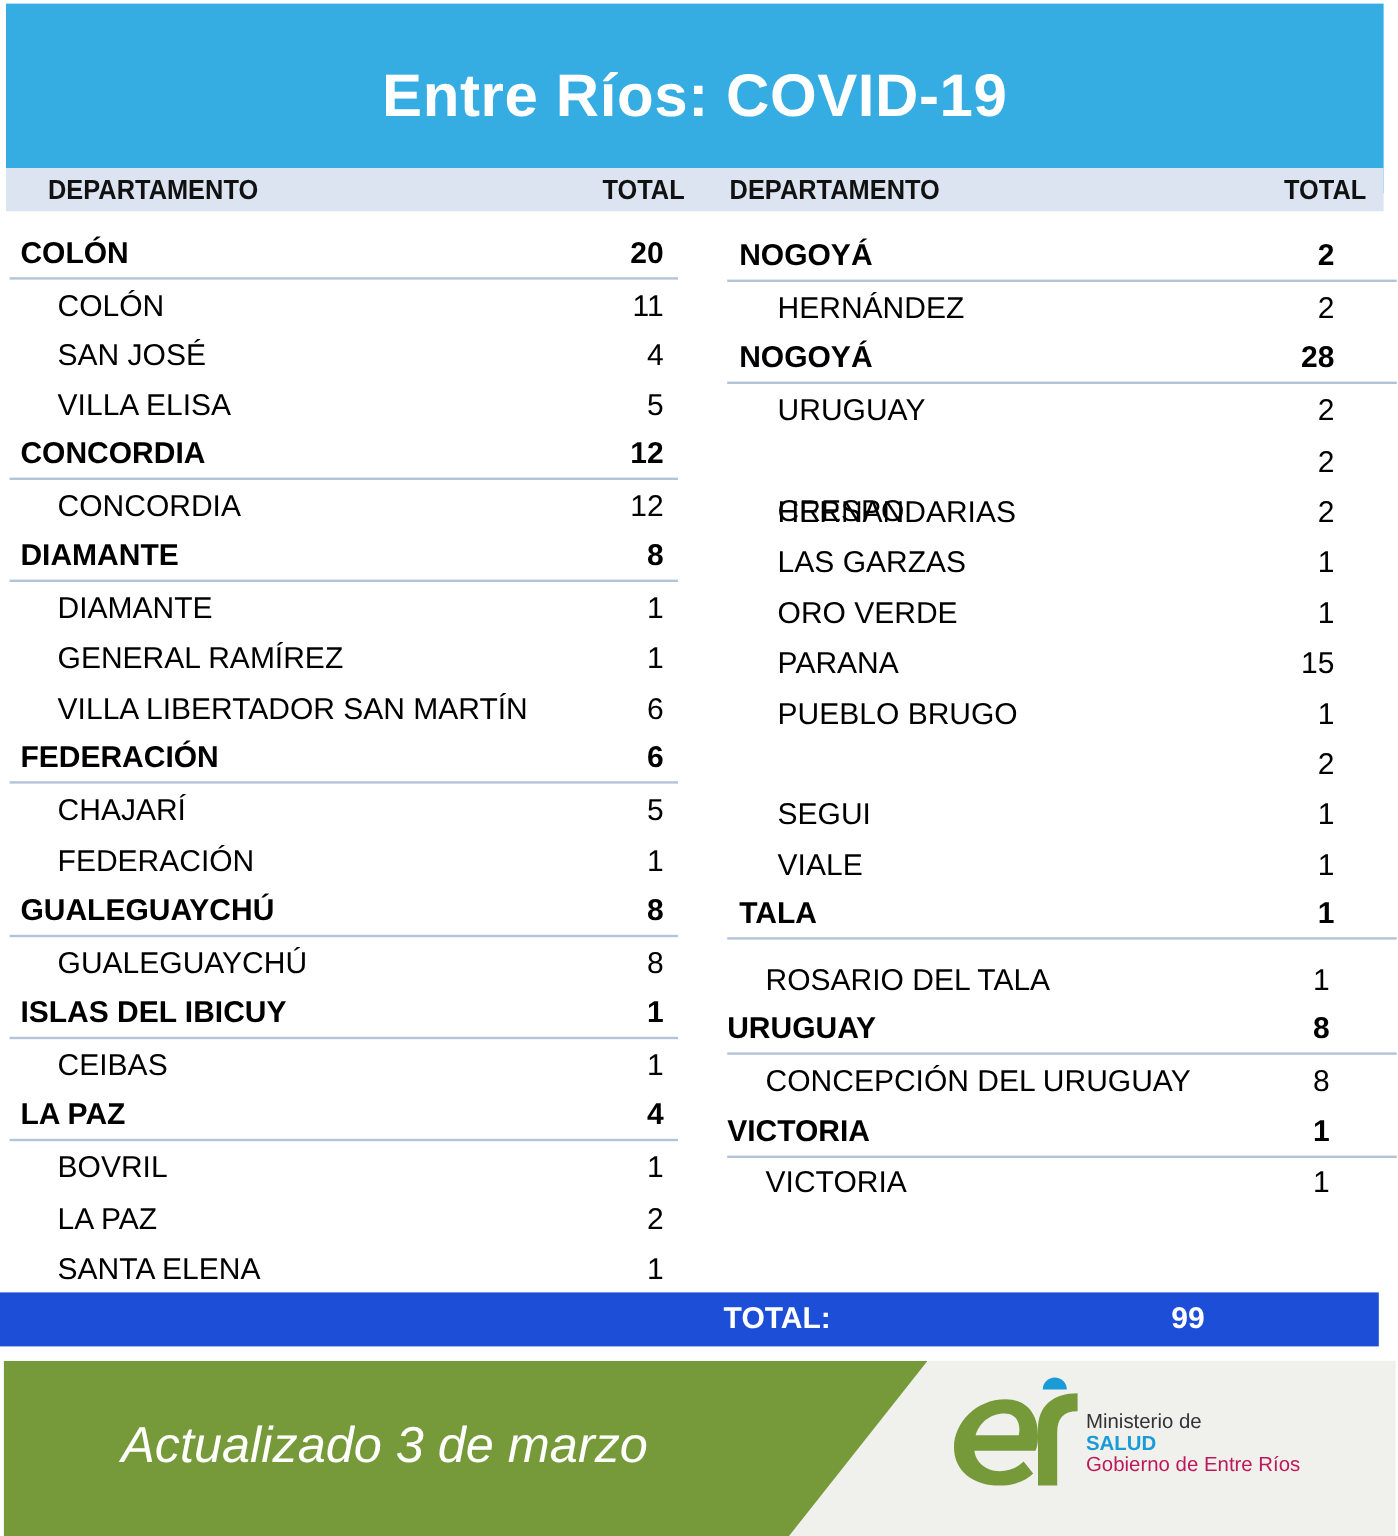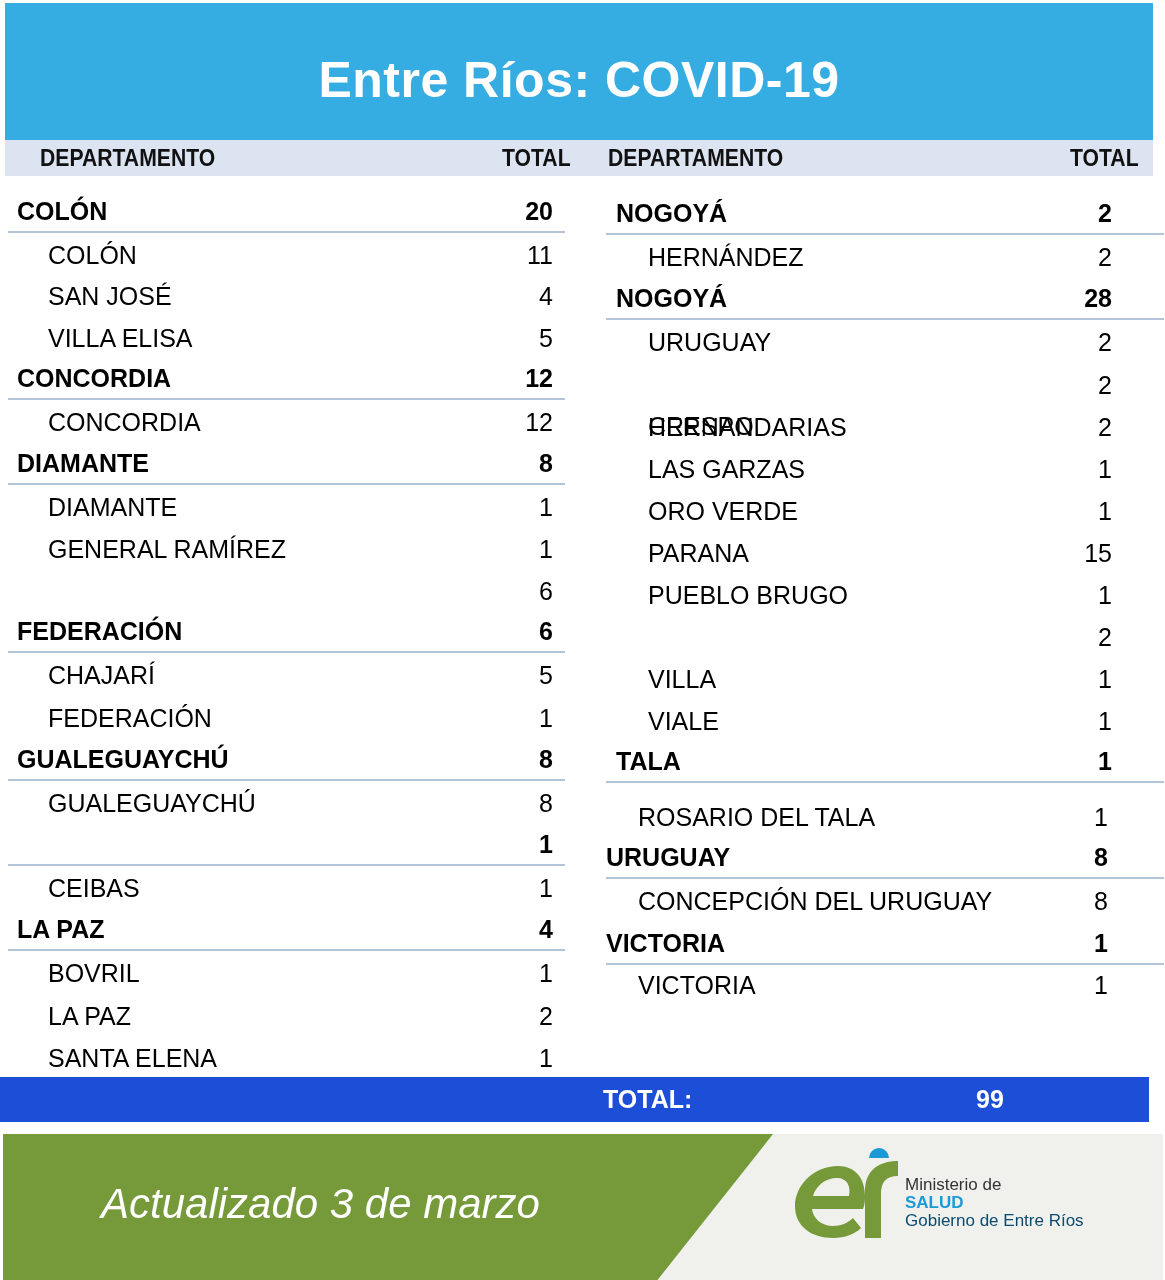--- a/index.html
+++ b/index.html
@@ -15,21 +15,21 @@
   .row.dept .name, .row.dept .val { font-weight: bold; }
   .row.dept::after { content: ""; position: absolute; left: 0; right: 0; bottom: 0; height: 2px; background: #b3c4d8; }
   .total-bar { position: absolute; left: 0; top: 1077px; width: 1149px; height: 45px; background: #1d4ed8; }
   .total-bar span { position: absolute; top: 8px; color: #fff; font-size: 25px; font-weight: bold; }
   .footer { position: absolute; left: 3px; top: 1134px; width: 1160px; height: 146px; background: #f0f1ec; overflow: hidden; }
   .footer .green { position: absolute; left: 0; top: 0; width: 770px; height: 146px; background: #769a3a; clip-path: polygon(0 0, 100% 0, 85% 100%, 0 100%); }
   .footer .updated { position: absolute; left: 98px; top: 46px; color: #fff; font-size: 42px; font-style: italic; }
   .logo { position: absolute; left: 790px; top: 12px; width: 120px; height: 95px; }
   .ministry { position: absolute; left: 902px; top: 42px; font-size: 17px; line-height: 18px; color: #333; }
   .ministry .salud { color: #1a9ad6; font-weight: bold; }
-  .ministry .gob { color: #0c4a6e; }
+  .ministry .gob { color: #be185d; }
   .sub-bar { position: absolute; left: 790px; top: 108px; width: 325px; height: 27px; background: #769a3a; color: #fff; font-size: 12px; font-weight: bold; display: flex; align-items: center; justify-content: center; }
 </style>
 </head>
 <body>
 
 <div class="title-bar">
   <h1>Entre Ríos: COVID-19</h1>
 </div>
 
 <div class="header-row">
@@ -70,20 +70,21 @@
     </div>
     <div class="row city" style="top: 296px;">
       <span class="name" style="left: 40px; top: 4px;">DIAMANTE</span>
       <span class="val" style="left: 485px; top: 4px;">1</span>
     </div>
     <div class="row city" style="top: 338px;">
       <span class="name" style="left: 40px; top: 4px;">GENERAL RAMÍREZ</span>
       <span class="val" style="left: 485px; top: 4px;">1</span>
     </div>
     <div class="row city" style="top: 380px;">
+      <span class="name" style="left: 40px; top: 4px;">VILLA LIBERTADOR SAN MARTÍN</span>
       <span class="val" style="left: 485px; top: 4px;">6</span>
     </div>
     <div class="row dept" style="top: 420px;">
       <span class="name" style="left: 9px; top: 4px;">FEDERACIÓN</span>
       <span class="val" style="left: 485px; top: 4px;">6</span>
     </div>
     <div class="row city" style="top: 464px;">
       <span class="name" style="left: 40px; top: 4px;">CHAJARÍ</span>
       <span class="val" style="left: 485px; top: 4px;">5</span>
     </div>
@@ -93,20 +94,21 @@
     </div>
     <div class="row dept" style="top: 548px;">
       <span class="name" style="left: 9px; top: 4px;">GUALEGUAYCHÚ</span>
       <span class="val" style="left: 485px; top: 4px;">8</span>
     </div>
     <div class="row city" style="top: 592px;">
       <span class="name" style="left: 40px; top: 4px;">GUALEGUAYCHÚ</span>
       <span class="val" style="left: 485px; top: 4px;">8</span>
     </div>
     <div class="row dept" style="top: 633px;">
+      <span class="name" style="left: 9px; top: 4px;">ISLAS DEL IBICUY</span>
       <span class="val" style="left: 485px; top: 4px;">1</span>
     </div>
     <div class="row city" style="top: 677px;">
       <span class="name" style="left: 40px; top: 4px;">CEIBAS</span>
       <span class="val" style="left: 485px; top: 4px;">1</span>
     </div>
     <div class="row dept" style="top: 718px;">
       <span class="name" style="left: 9px; top: 4px;">LA PAZ</span>
       <span class="val" style="left: 485px; top: 4px;">4</span>
     </div>
@@ -161,21 +163,21 @@
       <span class="val" style="left: 446px; top: 4px;">15</span>
     </div>
     <div class="row city" style="top: 382px;">
       <span class="name" style="left: 42px; top: 4px;">PUEBLO BRUGO</span>
       <span class="val" style="left: 446px; top: 4px;">1</span>
     </div>
     <div class="row city" style="top: 424px;">
       <span class="val" style="left: 446px; top: 4px;">2</span>
     </div>
     <div class="row city" style="top: 466px;">
-      <span class="name" style="left: 42px; top: 4px;">VILLA</span>
+      <span class="name" style="left: 42px; top: 4px;">SEGUI</span>
       <span class="val" style="left: 446px; top: 4px;">1</span>
     </div>
     <div class="row city" style="top: 508px;">
       <span class="name" style="left: 42px; top: 4px;">VIALE</span>
       <span class="val" style="left: 446px; top: 4px;">1</span>
     </div>
     <div class="row dept" style="top: 548px; text-decoration: underline;">
       <span class="name" style="left: 10px; top: 4px;">TALA</span>
       <span class="val" style="left: 446px; top: 4px;">1</span>
     </div>

